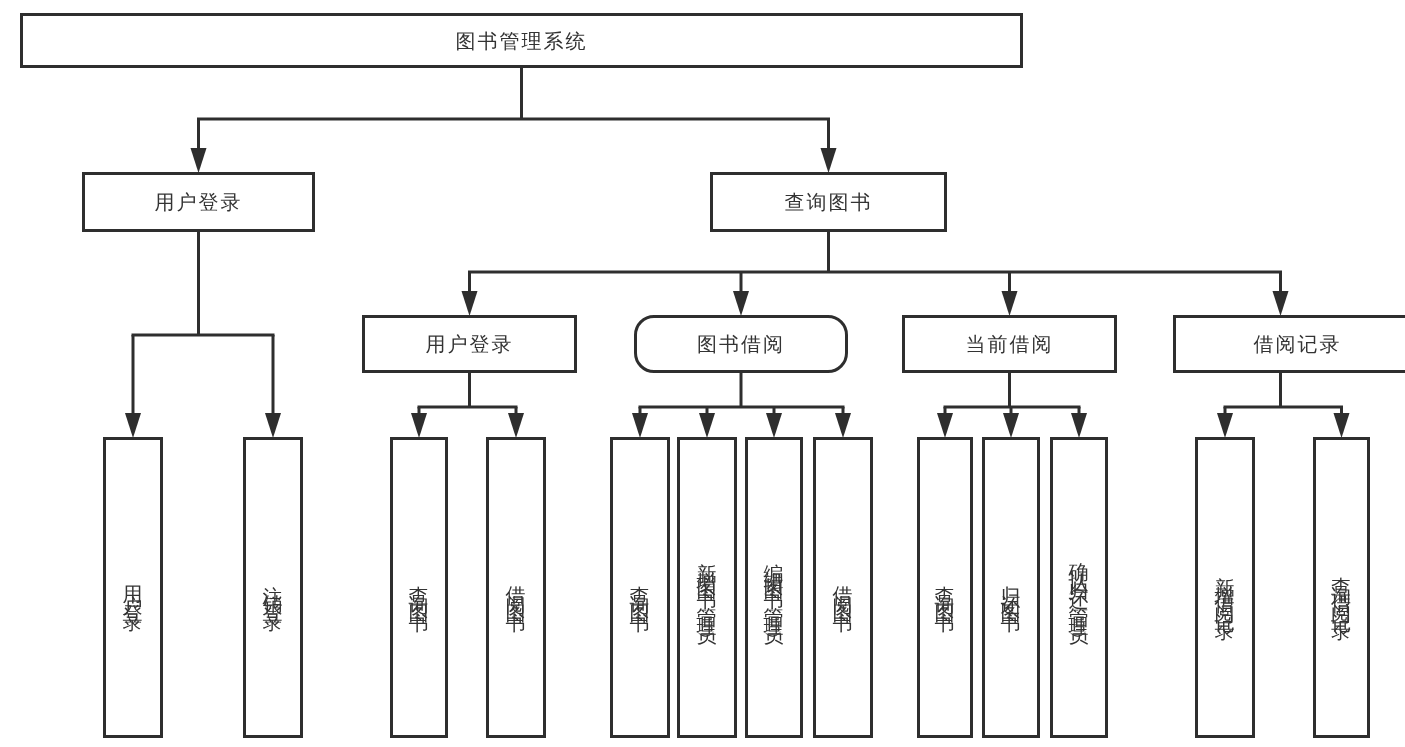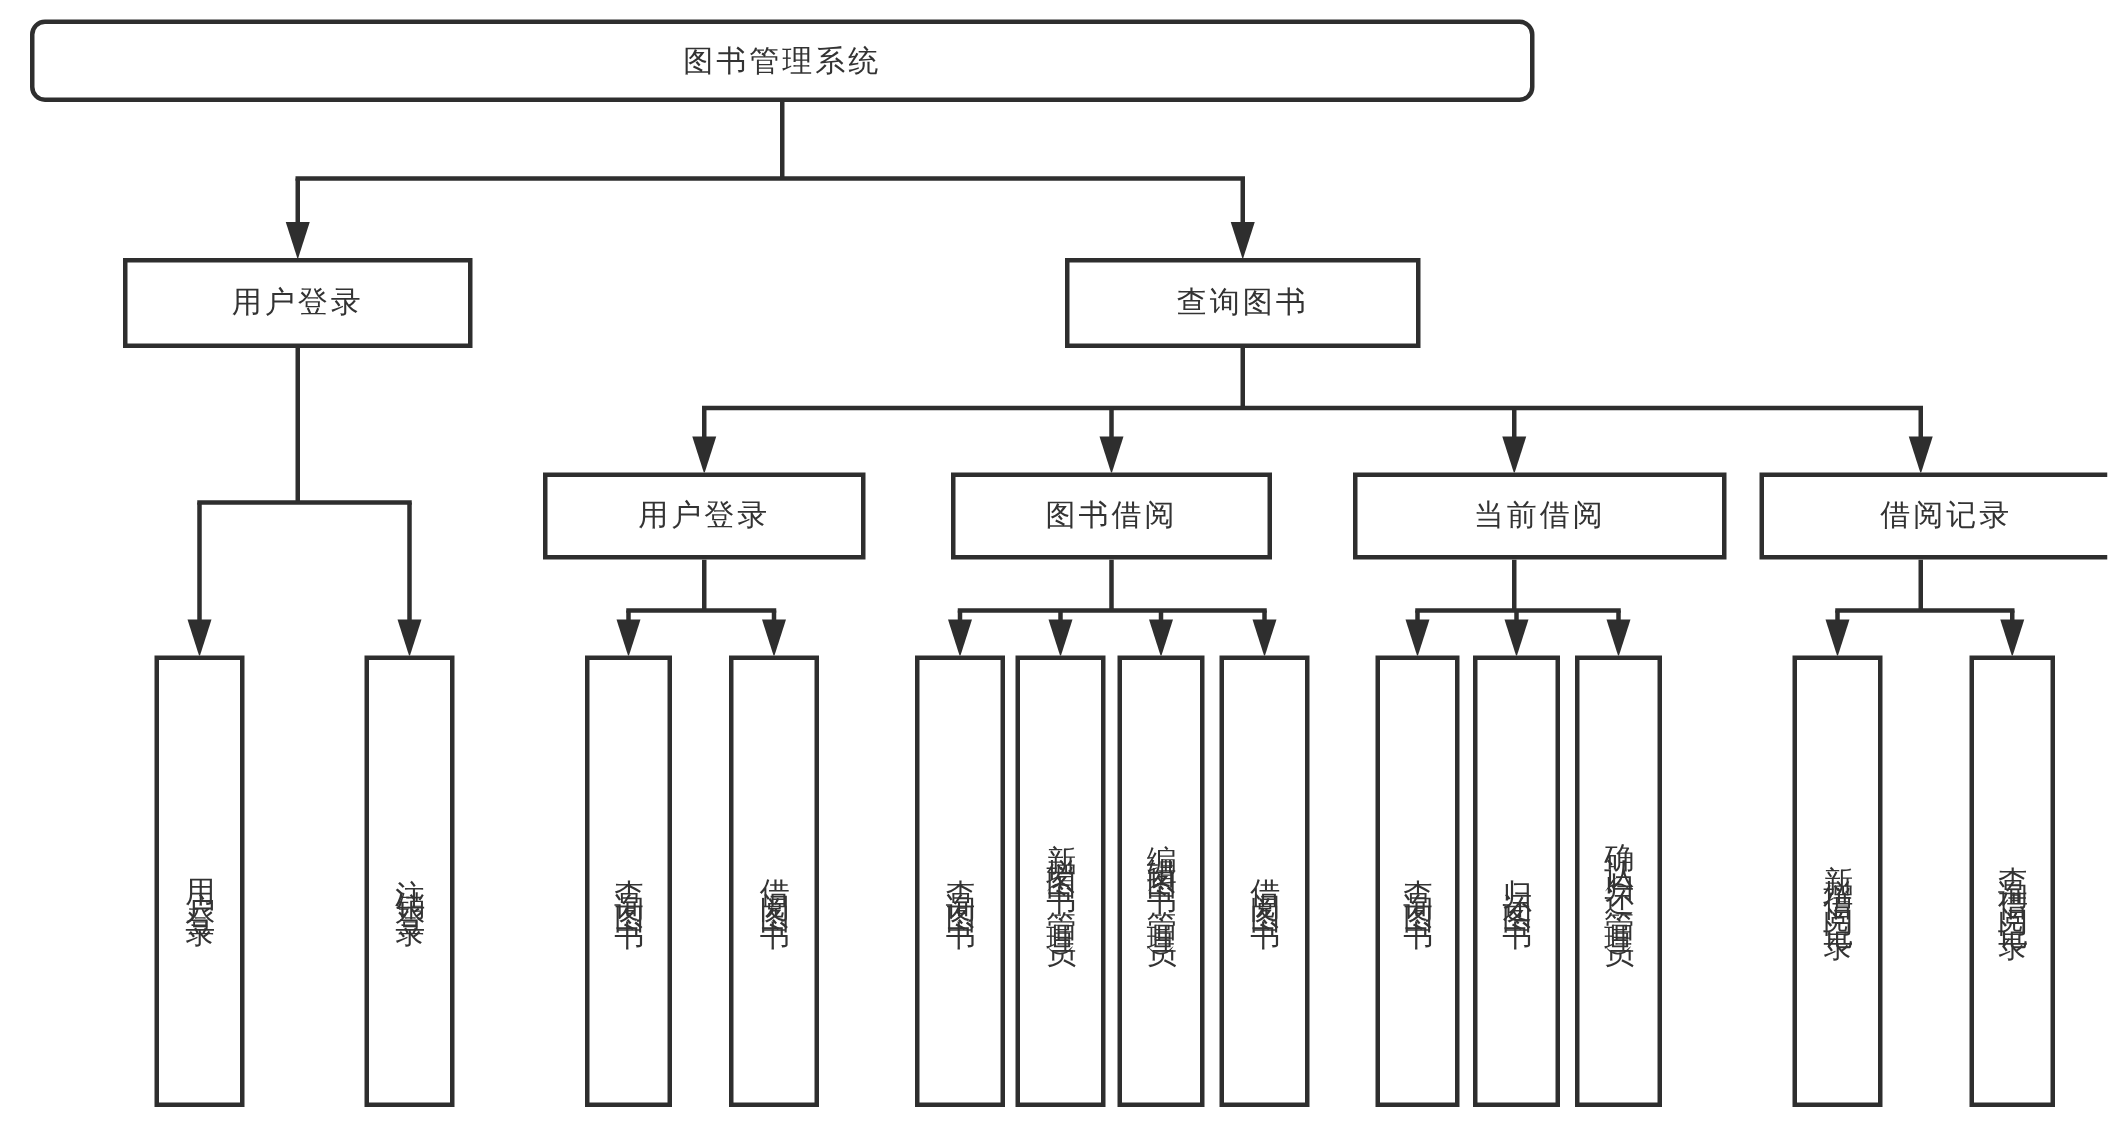--- a/index.html
+++ b/index.html
@@ -108,36 +108,36 @@
       <line x1="1079" y1="407" x2="1079" y2="419" stroke="#2e2e2e" stroke-width="3"></line>
       <polygon points="1071,413 1087,413 1079,438" fill="#2e2e2e"></polygon>
       <line x1="1280.5" y1="373" x2="1280.5" y2="407" stroke="#2e2e2e" stroke-width="3"></line>
       <line x1="1223.5" y1="407" x2="1343" y2="407" stroke="#2e2e2e" stroke-width="3"></line>
       <line x1="1225" y1="407" x2="1225" y2="419" stroke="#2e2e2e" stroke-width="3"></line>
       <polygon points="1217,413 1233,413 1225,438" fill="#2e2e2e"></polygon>
       <line x1="1341.5" y1="407" x2="1341.5" y2="419" stroke="#2e2e2e" stroke-width="3"></line>
       <polygon points="1333.5,413 1349.5,413 1341.5,438" fill="#2e2e2e"></polygon>
     </svg>
   <div id="nodes">
-      <div class="node h" style="left: 20px; top: 13px; width: 1003px; height: 55px; border-radius: 10px;">
+      <div class="node h" style="left: 20px; top: 13px; width: 1003px; height: 55px;">
         <span class="label">图书管理系统</span>
       </div>
       <div class="node h" style="left: 82px; top: 172px; width: 233px; height: 60px;">
         <span class="label">用户登录</span>
       </div>
       <div class="node h" style="left: 710px; top: 172px; width: 237px; height: 60px;">
         <span class="label">查询图书</span>
       </div>
       <div class="node h" style="left: 362px; top: 315px; width: 215px; height: 58px;">
         <span class="label">用户登录</span>
       </div>
-      <div class="node h" style="left: 634px; top: 315px; width: 214px; height: 58px;">
+      <div class="node h" style="left: 634px; top: 315px; width: 214px; height: 58px; border-radius: 20px;">
         <span class="label">图书借阅</span>
       </div>
-      <div class="node h" style="left: 902px; top: 315px; width: 249px; height: 58px;">
+      <div class="node h" style="left: 902px; top: 315px; width: 215px; height: 58px;">
         <span class="label">当前借阅</span>
       </div>
       <div class="node h" style="left: 1173px; top: 315px; width: 249px; height: 58px;">
         <span class="label">借阅记录</span>
       </div>
       <div class="node v" style="left: 103px; top: 437px; width: 60px; height: 301px;">
         <span class="label">用户登录</span>
       </div>
       <div class="node v" style="left: 243px; top: 437px; width: 60px; height: 301px;">
         <span class="label">注销登录</span>

